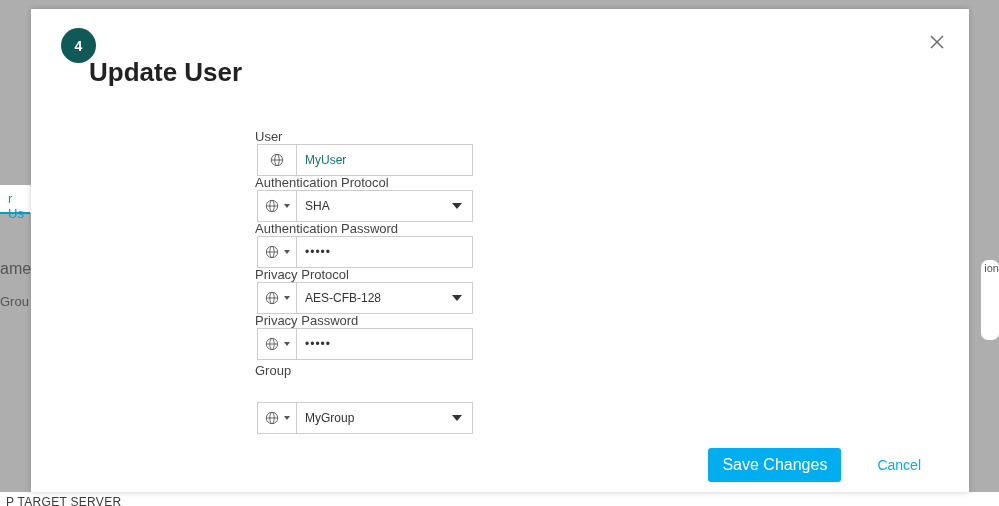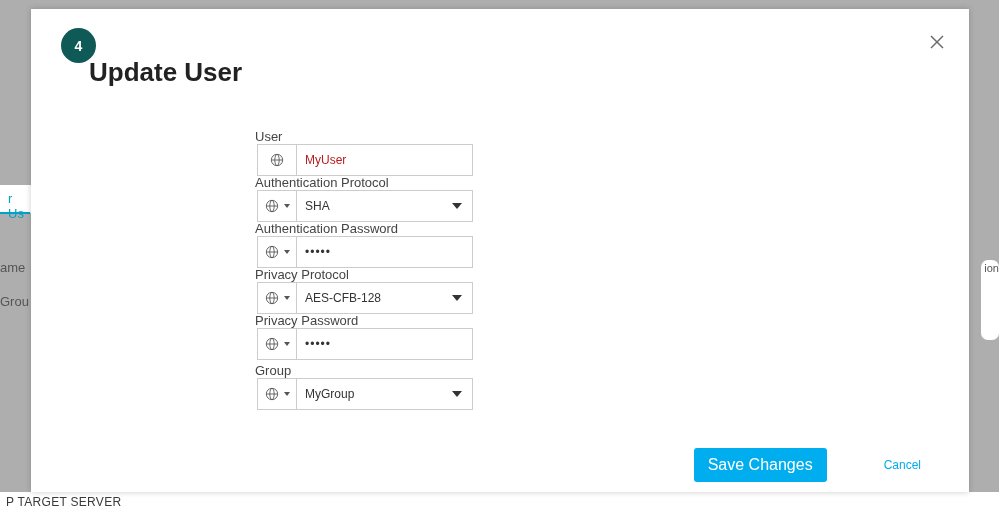--- a/index.html
+++ b/index.html
@@ -16,21 +16,21 @@
   }
   .bg-left-pane {
     left: 0; top: 154px; width: 31px; height: 340px;
     border-right: 1px solid #d9d9d9;
   }
   .bg-left-tab {
     position: absolute; left:0; top:185px; height:28px; width:31px;
     background:#fff; color:#00a2c7; font-size:13px; padding:6px 0 0 8px;
   }
   .bg-left-tab-underline { position:absolute; left:0; top:212px; width:30px; height:2px; background:#00a2c7;}
-  .bg-header-left { position:absolute; left:0; top:260px; width:22px; height:16px; font-size:13px; color:#555;}
+  .bg-header-left { position:absolute; left:0; top:260px; width:22px; height:16px; font-size:16px; color:#555;}
   .bg-header-left2 { position:absolute; left:0; top:294px; width:22px; height:16px; font-size:13px; color:#555;}
   .bg-right-frag { position:absolute; right:0; top:260px; width:18px; height:80px; background:#fff;border-radius:7px;}
   .bg-bottom { position:absolute; left:0; right:0; top:492px; height:14px; background:#fff;}
   .bg-bottom-text { position:absolute; left:6px; top:495px; font-size:12px; letter-spacing:0.3px; color:#3a3a3a;}
 
   .modal {
     position: absolute;
     left: 31px; top: 9px;
     width: 938px; height: 483px;
     background: #fff;
@@ -112,21 +112,21 @@
     border: 1px solid #ccc;
     border-left: none;
     padding: 0 8px;
     font-size: 12px;
     color: #333;
     outline: none;
     display:flex; align-items:center;
     position: relative;
   }
   .field input.val {
-    border:none; outline:none; width:100%; font-size:12px; color:#b91c1c; background:transparent;
+    border:none; outline:none; width:100%; font-size:12px; color:#0f766e; background:transparent;
     padding:0;
   }
   .field .select-caret {
     position: absolute; right: 10px; top: 50%; transform: translateY(-50%);
     width: 0; height: 0;
     border-left: 5px solid transparent;
     border-right: 5px solid transparent;
     border-top: 6px solid #333;
   }
 
@@ -144,23 +144,22 @@
     border: none;
     border-radius: 3px;
     padding: 8px 14px;
     font-size: 16px;
     cursor: pointer;
   }
   .btn-link {
     background: transparent;
     color: #00adef;
     border: none;
-    font-size: 12px;
+    font-size: 14px;
     cursor: pointer;
-    margin-left: 21px;
   }
 
   svg.globe-svg { stroke:#555; stroke-width:1; fill:none; }
 </style>
 </head>
 <body>
 
 <div class="backdrop"></div>
 
 <div class="bg-left-pane"></div>
@@ -270,21 +269,21 @@
               <line x1="1.5" y1="8" x2="14.5" y2="8"></line>
             </svg>
           <span class="caret"></span>
         </div>
         <div class="field">
           <span style="letter-spacing:1px;">•••••</span>
         </div>
       </div>
     </div>
 
-    <div class="row" style="margin-top:18px;">
+    <div class="row" style="margin-top:18px;gap:24px;">
       <div class="lbl">Group</div>
       <div class="controls">
         <div class="globe-btn has-caret">
           <svg class="globe-svg globe" viewBox="0 0 16 16">
               <circle cx="8" cy="8" r="6.5"></circle>
               <ellipse cx="8" cy="8" rx="2.5" ry="6.5"></ellipse>
               <line x1="1.5" y1="8" x2="14.5" y2="8"></line>
             </svg>
           <span class="caret"></span>
         </div>

